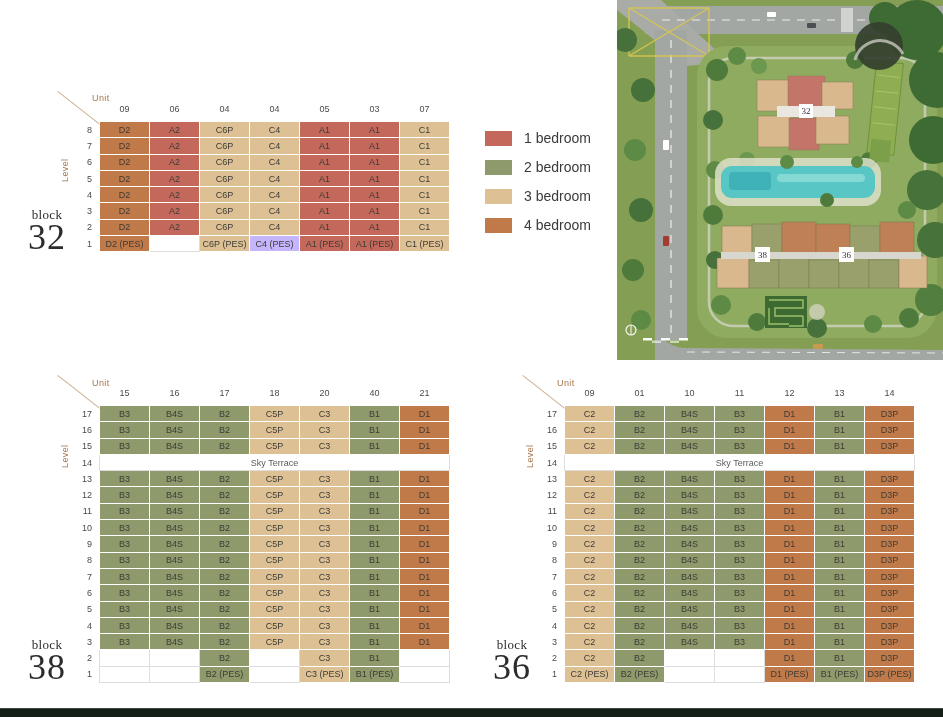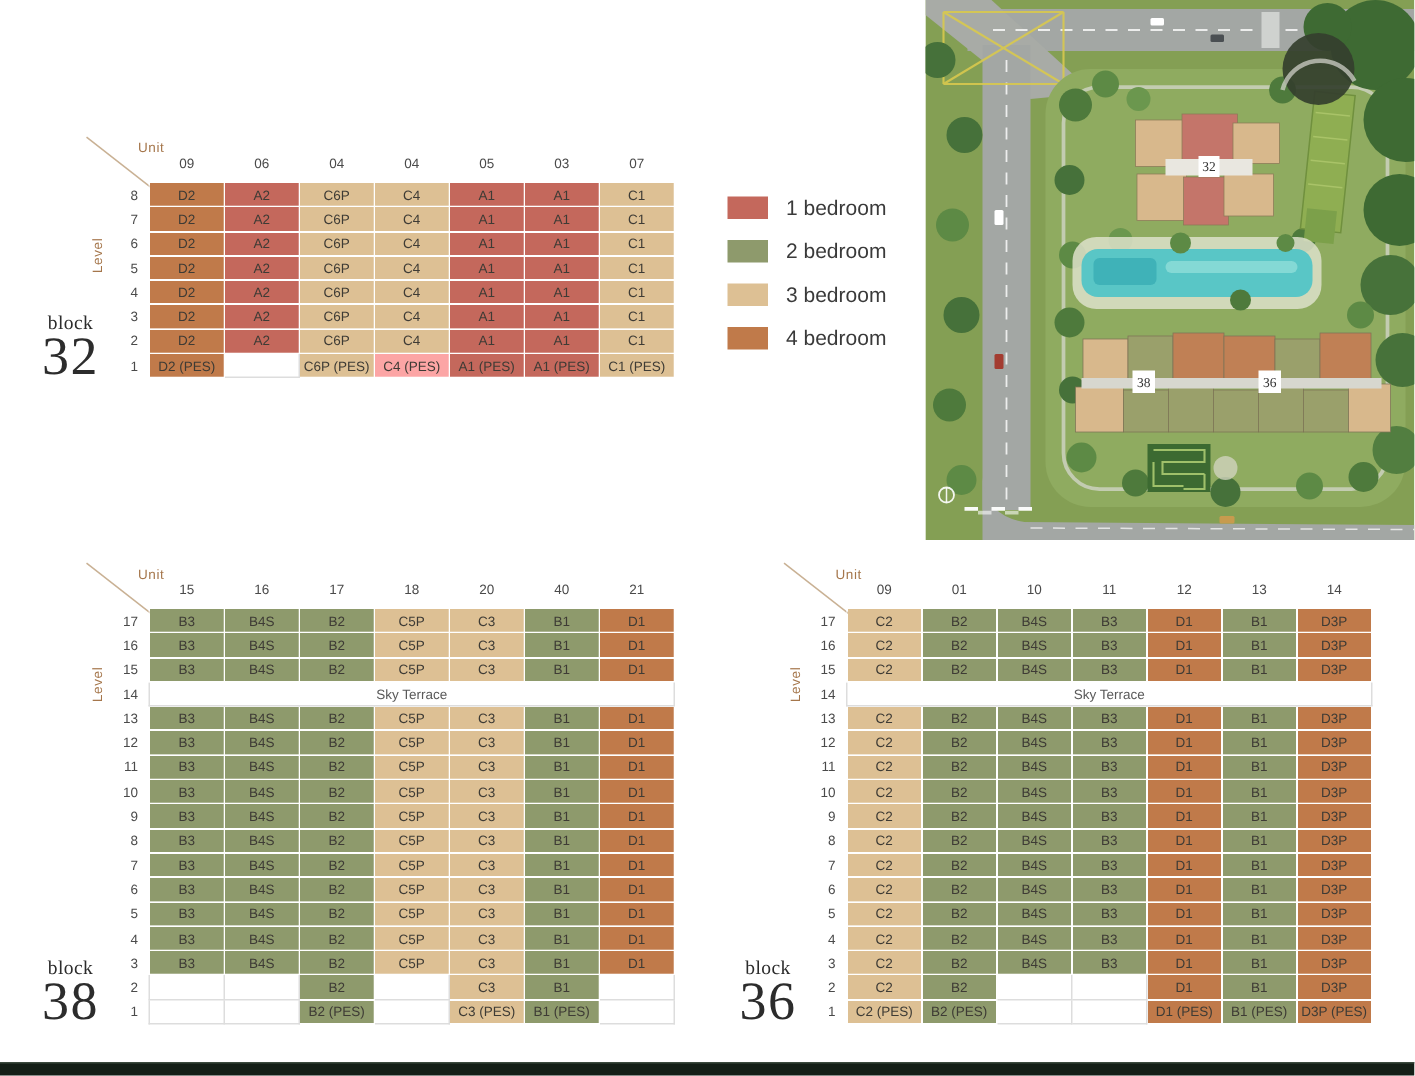--- a/index.html
+++ b/index.html
@@ -145,21 +145,21 @@
           <td style="background: rgb(221, 192, 148);">C4</td>
           <td style="background: rgb(196, 104, 92);">A1</td>
           <td style="background: rgb(196, 104, 92);">A1</td>
           <td style="background: rgb(221, 192, 148);">C1</td>
         </tr>
         <tr>
           <td class="lvl">1</td>
           <td style="background: rgb(192, 122, 74);">D2 (PES)</td>
           <td class="empty"></td>
           <td style="background: rgb(221, 192, 148);">C6P (PES)</td>
-          <td style="background: #fca5a5;">C4 (PES)</td>
+          <td style="background: #c4b5fd;">C4 (PES)</td>
           <td style="background: rgb(196, 104, 92);">A1 (PES)</td>
           <td style="background: rgb(196, 104, 92);">A1 (PES)</td>
           <td style="background: rgb(221, 192, 148);">C1 (PES)</td>
         </tr>
       </tbody>
     </table>
   <div class="block-id" style="left:0;top:120px">
     <span class="block-word">block</span>
     <span class="block-num">32</span>
   </div>

